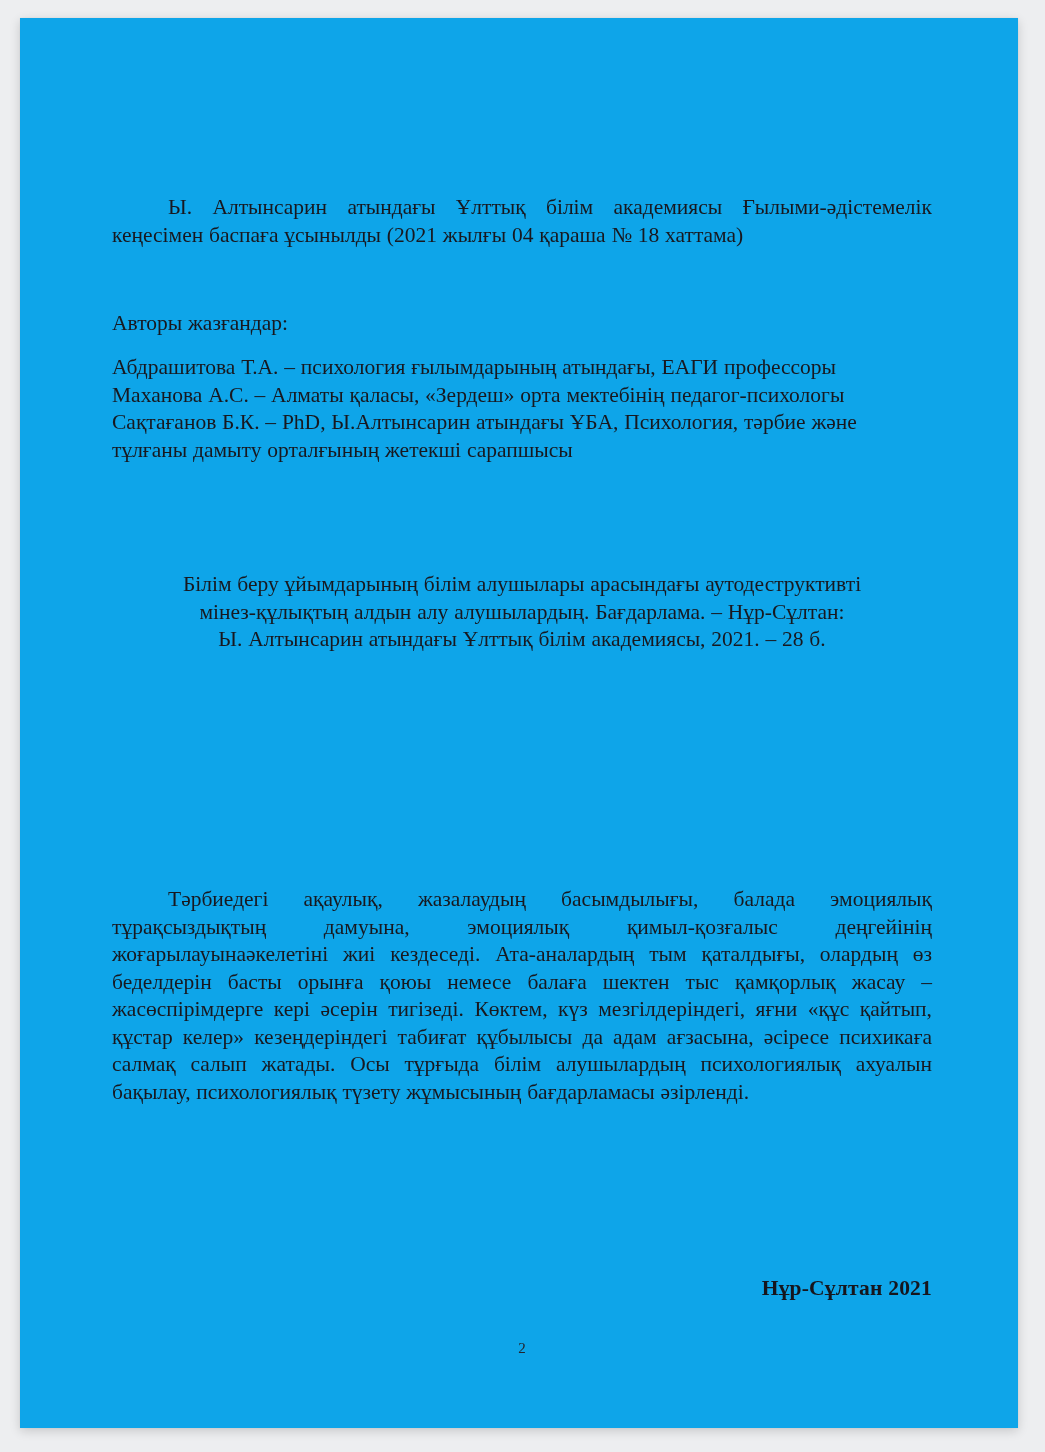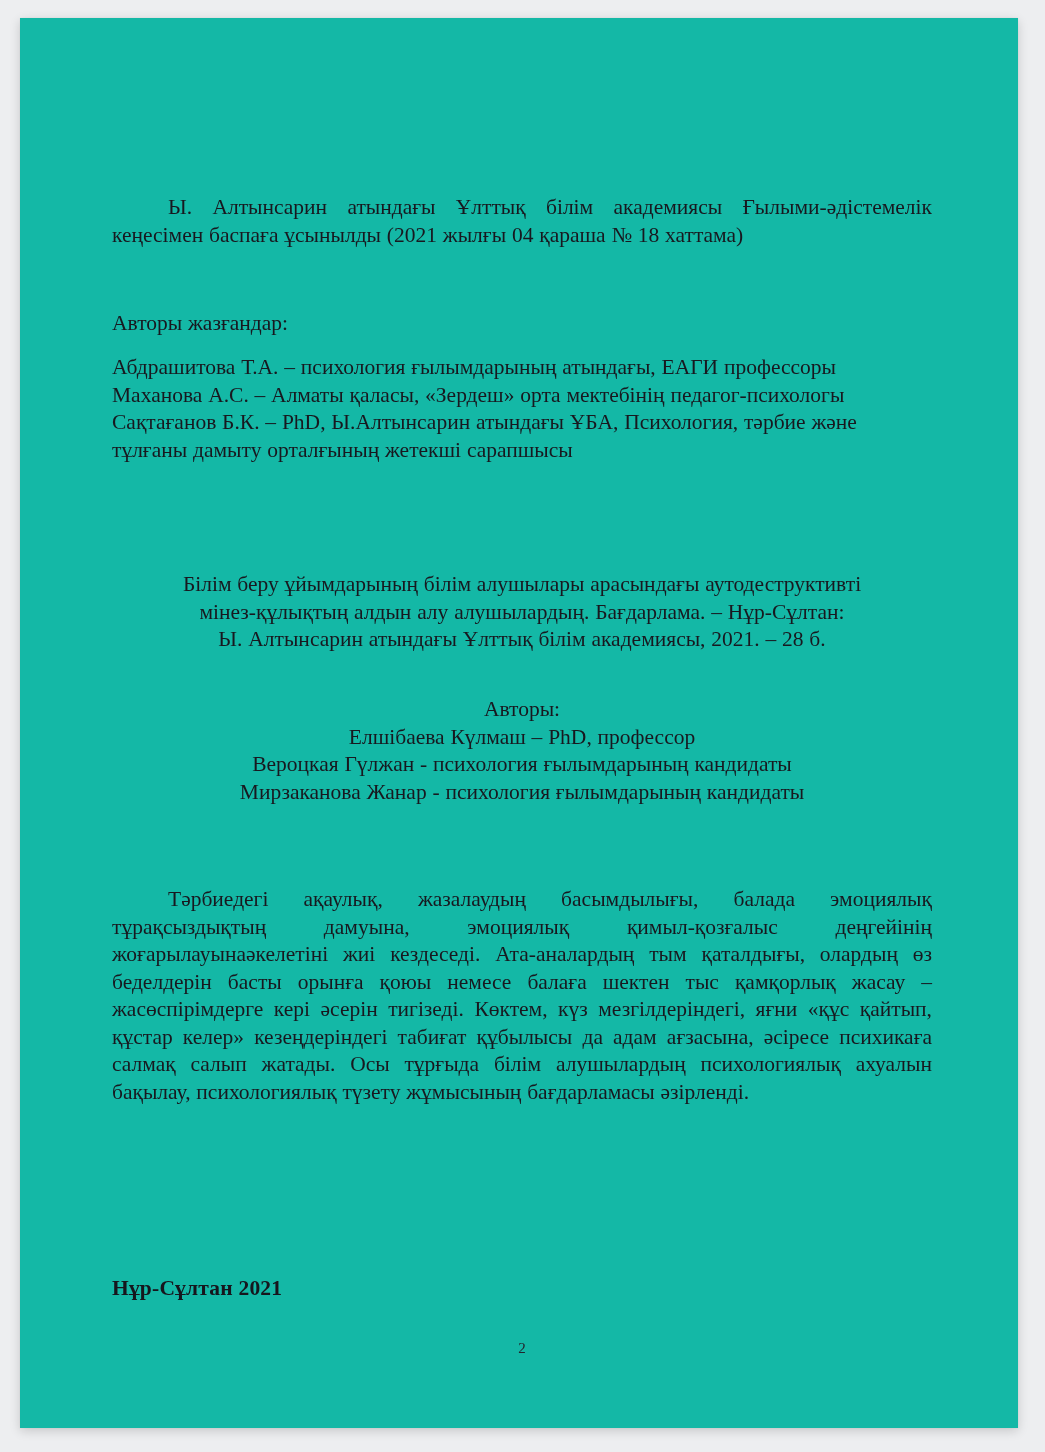--- a/index.html
+++ b/index.html
@@ -15,21 +15,21 @@
     -webkit-font-smoothing: antialiased;
     overflow: hidden;
   }
 
   .page {
     position: absolute;
     left: 20px;
     top: 18px;
     width: 998px;
     height: 1410px;
-    background: #14b8a6;
+    background: #0ea5e9;
     box-shadow: 0 3px 10px rgba(0,0,0,0.16), 0 0 1px rgba(0,0,0,0.10);
     overflow: hidden;
   }
 
   .content {
     position: absolute;
     left: 92px;
     top: 0;
     width: 820px;
     height: 100%;
@@ -54,21 +54,21 @@
   .block-reviewers-label { position: absolute; top: 292px; left: 0; width: 820px; }
   .block-reviewers { position: absolute; top: 336px; left: 0; width: 820px; }
   .block-citation  { position: absolute; top: 553px; left: 0; width: 820px; }
   .block-authors   { position: absolute; top: 678px; left: 0; width: 820px; }
   .block-body      { position: absolute; top: 868px; left: 0; width: 820px; }
   .block-footer    { position: absolute; top: 1258px; left: 0; width: 820px; }
 
   .footer-city {
     font-weight: bold;
     font-size: 21.5px;
-    text-align: left;
+    text-align: right;
     color: #16161d;
     letter-spacing: 0.2px;
   }
   .page-number {
     position: absolute;
     top: 1322px;
     left: 0;
     width: 820px;
     text-align: center;
     font-size: 15px;
@@ -94,26 +94,20 @@
       <p class="para left">Маханова А.С. – Алматы қаласы, «Зердеш» орта мектебінің педагог-психологы</p>
       <p class="para left">Сақтағанов Б.К. – PhD, Ы.Алтынсарин атындағы ҰБА, Психология, тәрбие және тұлғаны дамыту орталғының жетекші сарапшысы</p>
     </div>
 
     <div class="block-citation">
       <p class="para center">Білім беру ұйымдарының білім алушылары арасындағы аутодеструктивті</p>
       <p class="para center">мінез-құлықтың алдын алу алушылардың. Бағдарлама. – Нұр-Сұлтан:</p>
       <p class="para center">Ы. Алтынсарин атындағы Ұлттық білім академиясы, 2021. – 28 б.</p>
     </div>
 
-    <div class="block-authors">
-      <p class="para center">Авторы:</p>
-      <p class="para center">Елшібаева Күлмаш – PhD, профессор</p>
-      <p class="para center">Вероцкая Гүлжан - психология ғылымдарының кандидаты</p>
-      <p class="para center">Мирзаканова Жанар - психология ғылымдарының кандидаты</p>
-    </div>
 
     <div class="block-body">
       <p class="para indent">Тәрбиедегі ақаулық, жазалаудың басымдылығы, балада эмоциялық тұрақсыздықтың дамуына, эмоциялық қимыл-қозғалыс деңгейінің жоғарылауынаәкелетіні жиі кездеседі. Ата-аналардың тым қаталдығы, олардың өз беделдерін басты орынға қоюы немесе балаға шектен тыс қамқорлық жасау – жасөспірімдерге кері әсерін тигізеді. Көктем, күз мезгілдеріндегі, яғни «құс қайтып, құстар келер» кезеңдеріндегі табиғат құбылысы да адам ағзасына, әсіресе психикаға салмақ салып жатады. Осы тұрғыда білім алушылардың психологиялық ахуалын бақылау, психологиялық түзету жұмысының бағдарламасы әзірленді.</p>
     </div>
 
     <div class="block-footer">
       <div class="footer-city">Нұр-Сұлтан 2021</div>
     </div>
 
     <div class="page-number">2</div>

